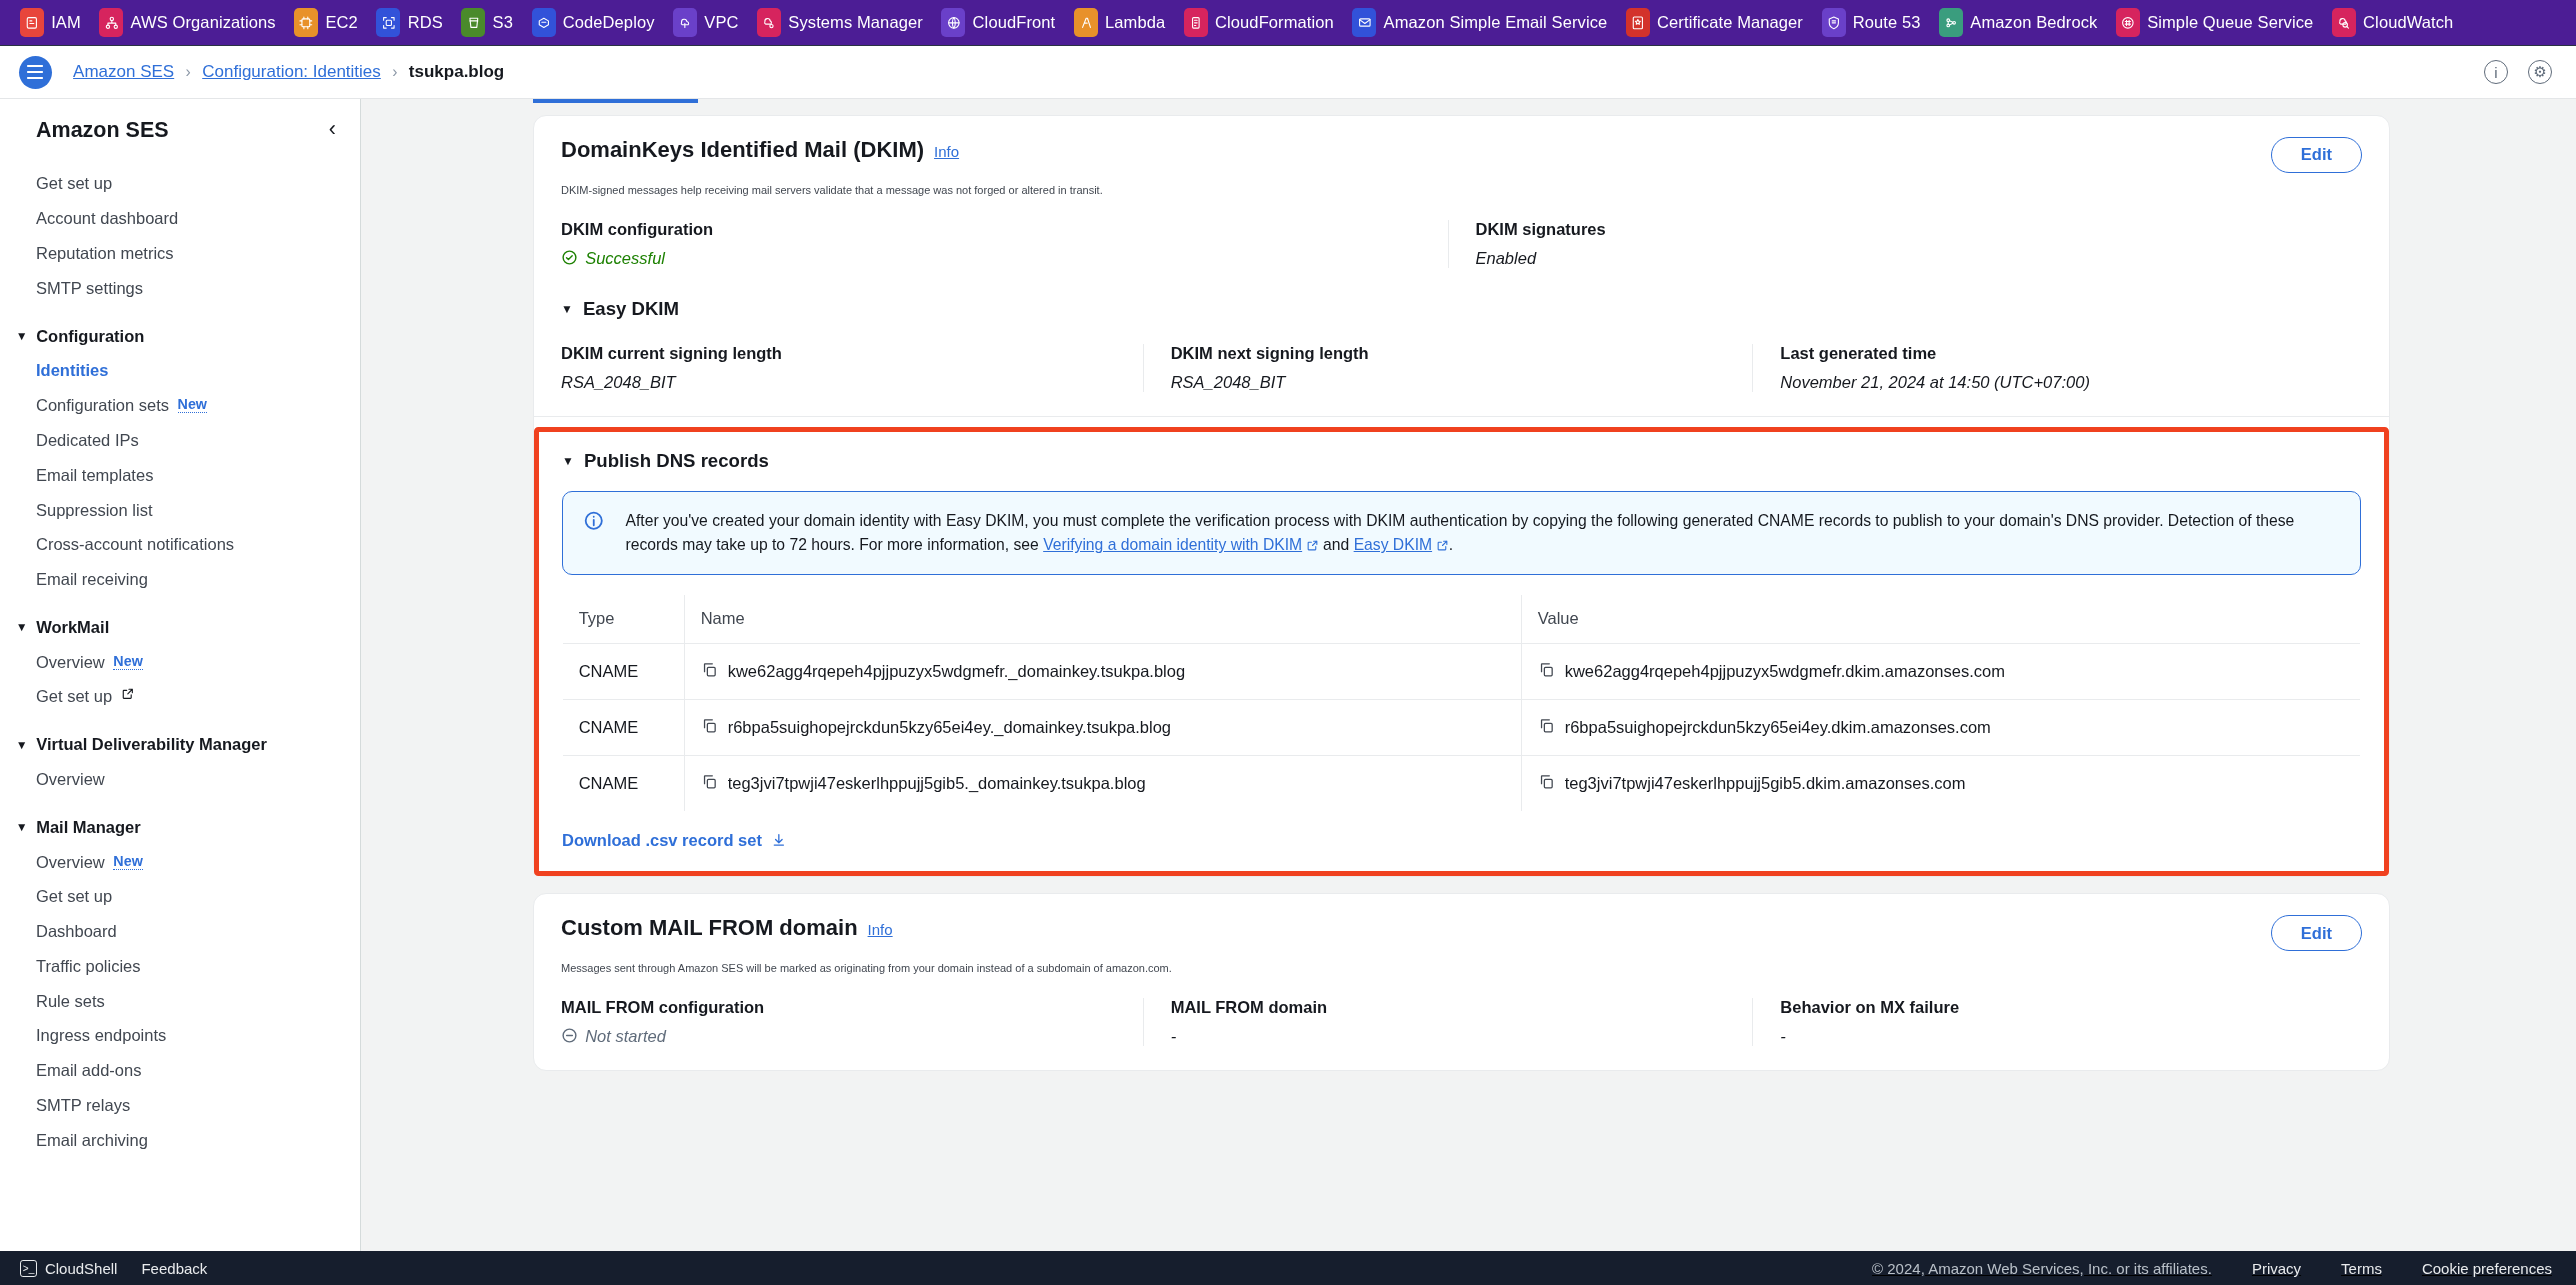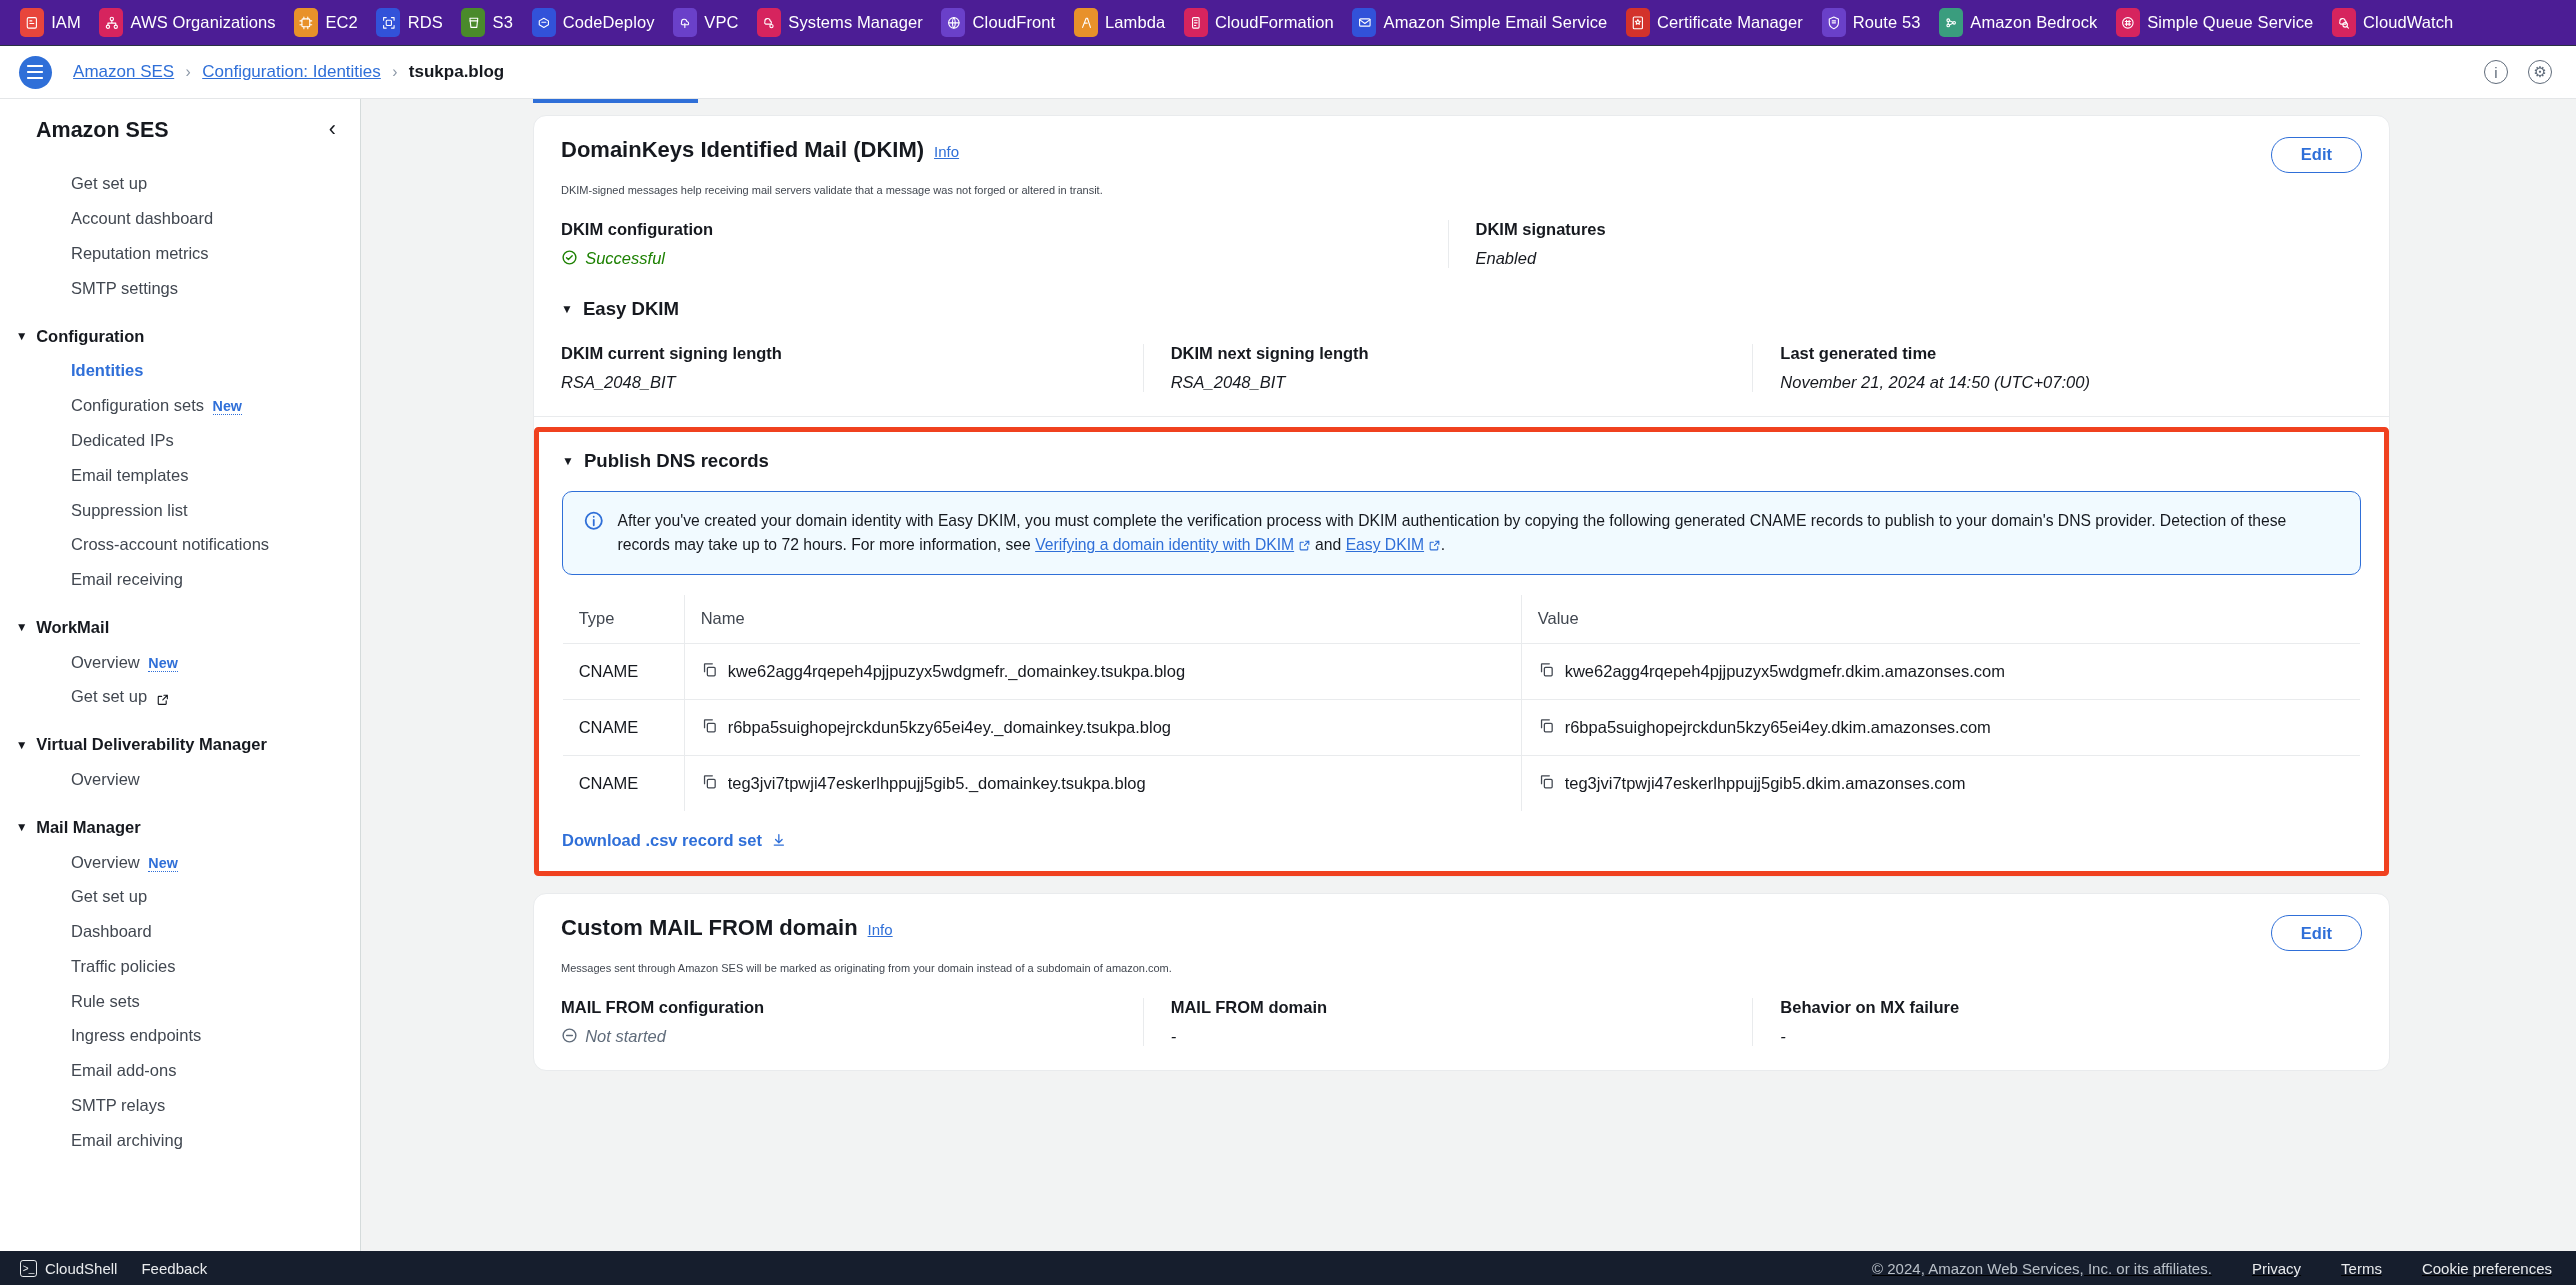--- a/index.html
+++ b/index.html
@@ -57,21 +57,21 @@
   
   .sidebar {
     width: 361px; flex: 0 0 361px; background: #ffffff; height: 100%;
     border-right: 0.7px solid #d5dbdb; padding: 18.6px 0 0 0; overflow: hidden;
   }
   .side-head { display: flex; align-items: center; padding: 0 24px 0 36px; margin-bottom: 24px; }
   .side-title { font-size: 21.5px; font-weight: bold; color: #16191f; }
   .side-collapse { margin-left: auto; color: #16191f; font-size: 21.5px; cursor: pointer; line-height: 1; }
   .side-item {
     padding: 7.9px 14.3px 7.9px 36px; font-size: 16.5px; color: #414750; cursor: pointer;
-    display: flex; align-items: flex-end; gap: 8.6px; white-space: nowrap; margin-left: 35px;
+    display: flex; align-items: flex-start; gap: 8.6px; white-space: nowrap;
   }
   .side-item.active { color: #2f6fd8; font-weight: bold; }
   .side-group {
     padding: 7.9px 14.3px 7.9px 15.7px; font-size: 16.5px; color: #16191f; font-weight: bold;
     display: flex; align-items: center; gap: 8.6px; cursor: pointer; margin-top: 13px;
   }
   .caret { font-size: 12px; line-height: 1; }
   .badge-new { color: #2f6fd8; font-size: 14.3px; font-weight: bold; border-bottom: 1.4px dotted #2f6fd8; }
   .ext-ico { display: inline-block; width: 13.6px; height: 13.6px; position: relative; }
   .ext-ico svg { width: 13.6px; height: 13.6px; display: block; }
@@ -104,21 +104,21 @@
   .kv-val.muted { color: #5f6b7a; }
   .status-ico { width: 17px; height: 17px; flex: 0 0 auto; }
 
   .section-toggle { display: flex; align-items: center; gap: 10px; font-size: 18.6px; font-weight: bold; color: #16191f; cursor: pointer; }
   .divider { height: 0.7px; background: #e9ebed; }
 
   
   .highlight { border: 5px solid #f0411f; border-radius: 4.3px; margin-top: 10px; background: #fff; }
   .alert {
     background: #f1faff; border: 1.4px solid #2f6fd8; border-radius: 10px;
-    padding: 17px 20px; display: flex; gap: 13px; margin-top: 18.6px;
+    padding: 17px 20px; display: flex; gap: 21px; margin-top: 18.6px;
   }
   .alert-ico { width: 21.5px; height: 21.5px; flex: 0 0 auto; margin-top: 1.4px; }
   .alert-text { font-size: 15.7px; color: #16191f; line-height: 1.55; }
   .alert-text a { color: #2f6fd8; text-decoration: underline; cursor: pointer; }
   .inl-ext { display: inline-block; width: 13px; height: 13px; vertical-align: -1.4px; margin-left: 3.6px; }
 
   table.dns { width: 100%; border-collapse: collapse; margin-top: 18.6px;
     border: 0.7px solid #e9ebed; border-radius: 10px; overflow: hidden; }
   table.dns th {
     text-align: left; font-size: 16.5px; color: #414750; font-weight: normal;

